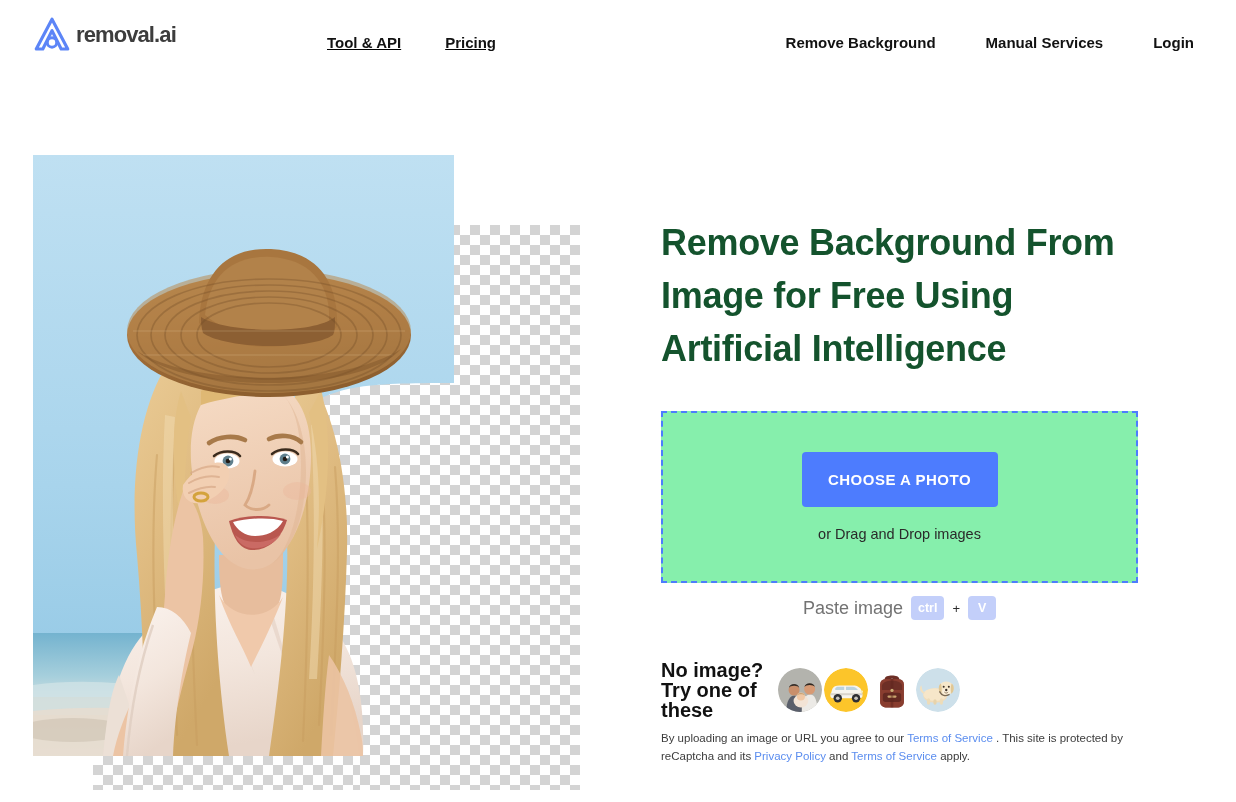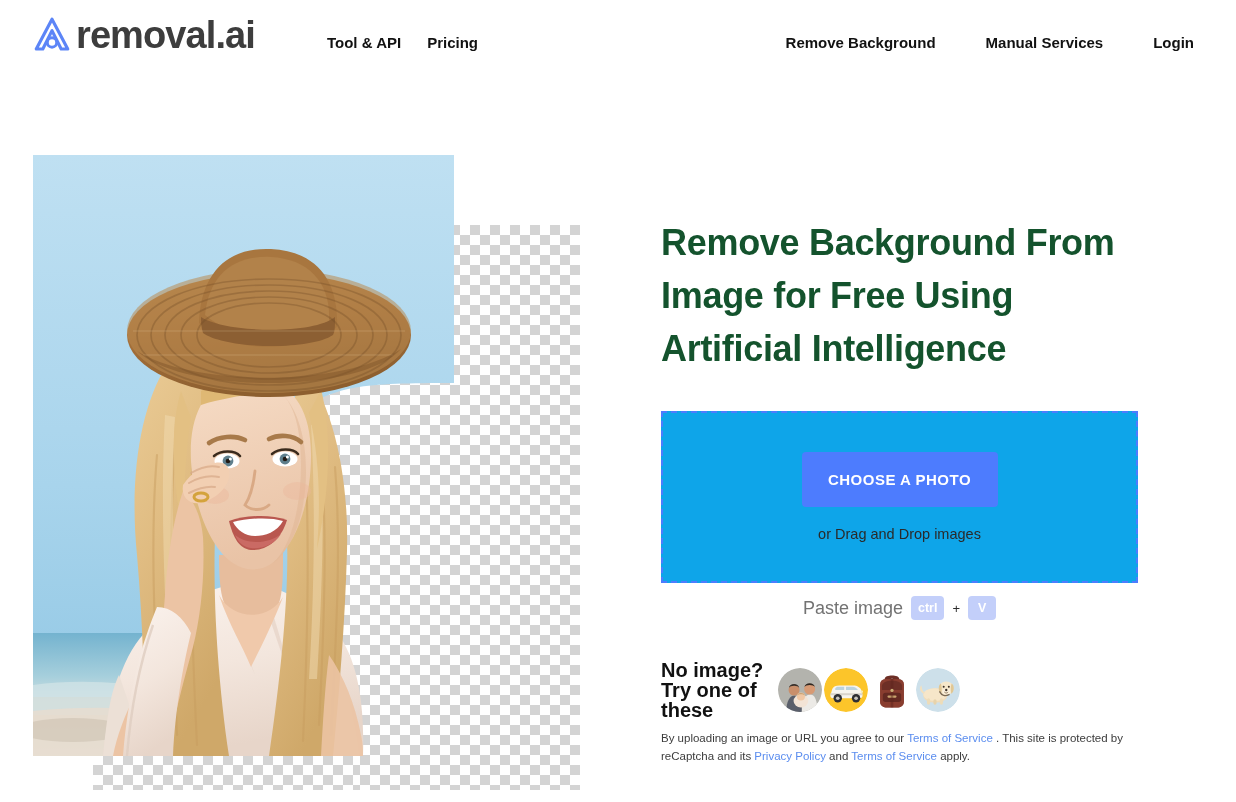--- a/index.html
+++ b/index.html
@@ -18,28 +18,28 @@
     width: 1236px; height: 86px;
     display: flex; align-items: center;
   }
   .brand {
     position: absolute; left: 31px; top: 14px;
     display: flex; align-items: center; gap: 3px;
     text-decoration: none;
   }
   .brand-logo { width: 42px; height: 42px; display:block; }
   .brand-name {
-    font-size: 38px; font-weight: bold; color: #3d3d3d;
+    font-size: 22px; font-weight: bold; color: #3d3d3d;
     letter-spacing: -0.9px; line-height: 1;
     font-family: "Liberation Sans", sans-serif;
   }
 
   .nav-left {
     position: absolute; left: 327px; top: 33px;
-    display: flex; gap: 26px;
+    display: flex; gap: 44px; text-decoration: underline;
   }
   .nav-right {
     position: absolute; right: 42px; top: 33px;
     display: flex; gap: 50px;
   }
   .nav-link {
     font-size: 15px; font-weight: bold; color: #121212;
     text-decoration: none; white-space: nowrap; line-height: 19px;
   }
 
@@ -75,21 +75,21 @@
   .headline {
     font-size: 36px; font-weight: bold; color: #14532d;
     line-height: 53px; letter-spacing: -0.3px;
     width: 470px;
   }
 
   .dropzone {
     position: absolute; left: 661px; top: 411px;
     width: 477px; height: 172px;
     border: 2px dashed #4d7cfe;
-    background: #0ea5e9;
+    background: #86efac;
     display: flex; flex-direction: column;
     align-items: center; justify-content: center;
   }
   .choose-btn {
     width: 196px; height: 55px;
     background: #4d7cfe; color: #ffffff;
     border: none; border-radius: 4px;
     font-family: "Liberation Sans", sans-serif;
     font-size: 15px; font-weight: bold; letter-spacing: 0.5px;
     cursor: pointer;

